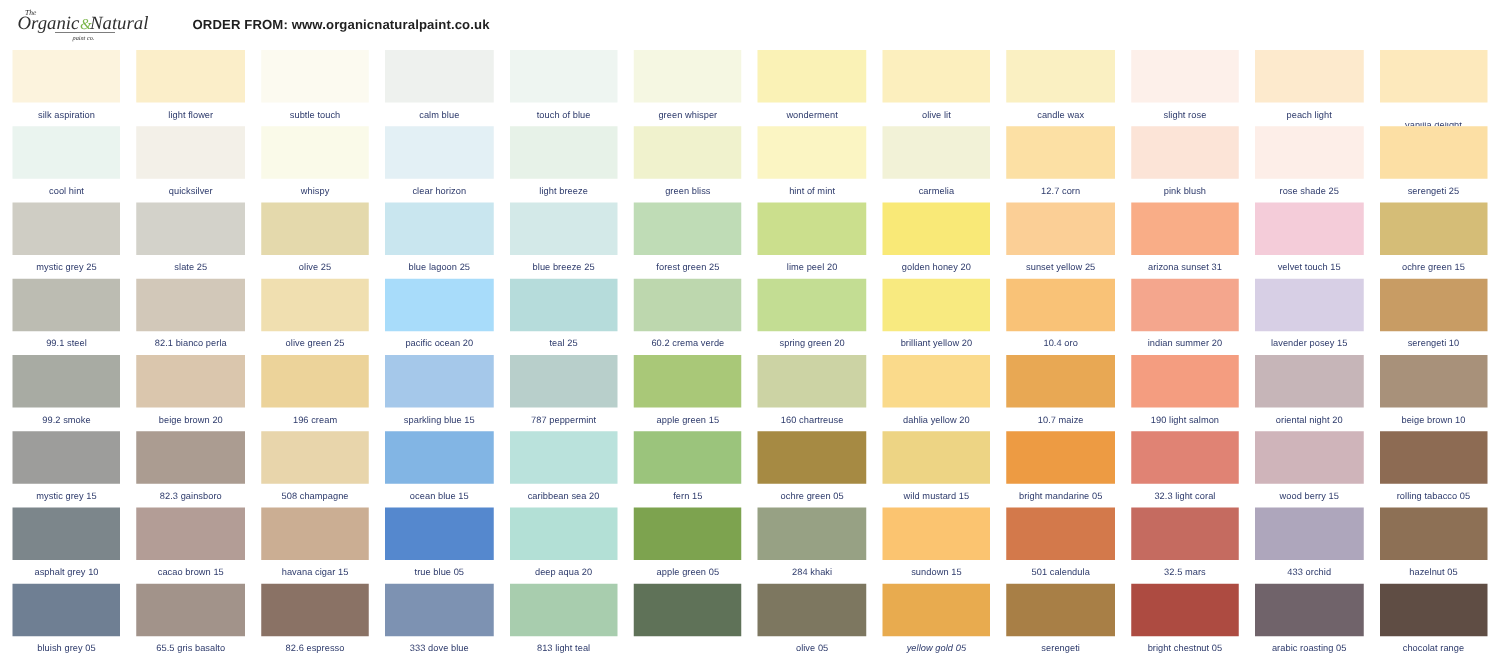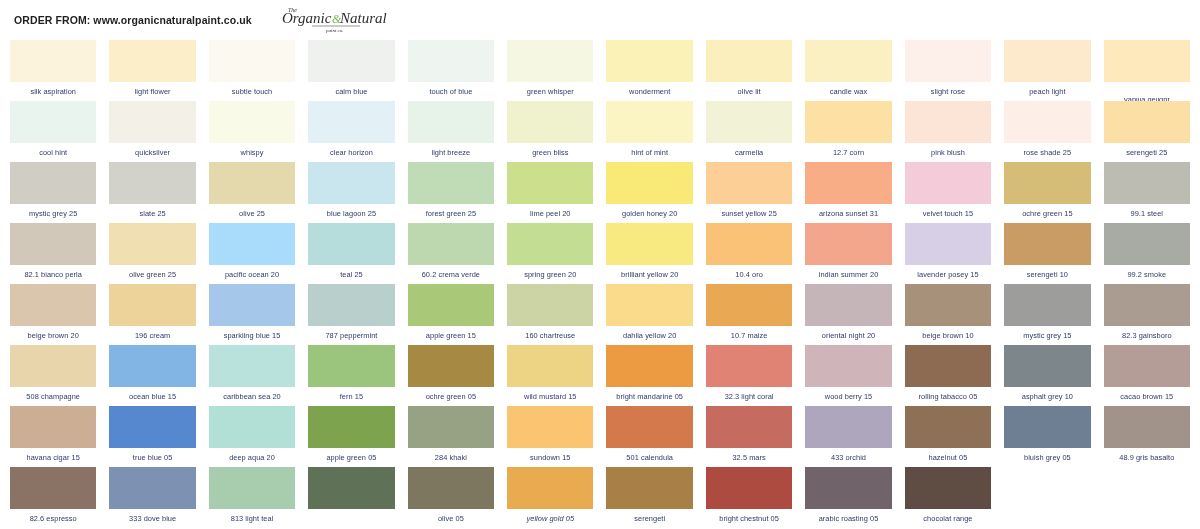--- a/index.html
+++ b/index.html
@@ -66,32 +66,32 @@
     line-height: 1;
     white-space: nowrap;
     overflow: hidden;
   }
 </style>
 </head>
 <body>
 
 <div id="header">
 
-  <div id="order-from">ORDER FROM: www.organicnaturalpaint.co.uk</div>
-
   <div id="logo">
     <svg width="110" height="34" viewBox="0 0 110 34" xmlns="http://www.w3.org/2000/svg">
       <text x="6" y="9" font-family="Liberation Serif, serif" font-size="6" font-style="italic" fill="#2f2f2f">The</text>
       <text x="0" y="20" font-family="Liberation Serif, serif" font-size="15" font-style="italic" fill="#2f2f2f">Organic</text>
       <text x="50" y="20" font-family="Liberation Serif, serif" font-size="12" font-style="italic" fill="#7ab648">&amp;</text>
       <text x="58" y="20" font-family="Liberation Serif, serif" font-size="15" font-style="italic" fill="#2f2f2f">Natural</text>
       <line x1="30" y1="23" x2="78" y2="23" stroke="#2f2f2f" stroke-width="0.5"></line>
       <text x="44" y="29" font-family="Liberation Serif, serif" font-size="5" font-style="italic" fill="#2f2f2f">paint co.</text>
     </svg>
   </div>
+
+  <div id="order-from">ORDER FROM: www.organicnaturalpaint.co.uk</div>
 </div>
 
 <div id="grid">
     <div class="cell">
       <div class="chip" style="background: rgb(252, 243, 221);"></div>
       <div class="caption" style="color: rgb(45, 58, 107);">silk aspiration</div>
     </div>
     <div class="cell">
       <div class="chip" style="background: rgb(251, 238, 201);"></div>
       <div class="caption" style="color: rgb(45, 58, 107);">light flower</div>
@@ -194,20 +194,24 @@
     </div>
     <div class="cell">
       <div class="chip" style="background: rgb(228, 217, 172);"></div>
       <div class="caption" style="color: rgb(45, 58, 107);">olive 25</div>
     </div>
     <div class="cell">
       <div class="chip" style="background: rgb(201, 230, 239);"></div>
       <div class="caption" style="color: rgb(45, 58, 107);">blue lagoon 25</div>
     </div>
     <div class="cell">
+      <div class="chip" style="background: rgb(211, 233, 232);"></div>
+      <div class="caption" style="color: rgb(45, 58, 107);">blue breeze 25</div>
+    </div>
+    <div class="cell">
       <div class="chip" style="background: rgb(191, 220, 182);"></div>
       <div class="caption" style="color: rgb(45, 58, 107);">forest green 25</div>
     </div>
     <div class="cell">
       <div class="chip" style="background: rgb(203, 223, 141);"></div>
       <div class="caption" style="color: rgb(45, 58, 107);">lime peel 20</div>
     </div>
     <div class="cell">
       <div class="chip" style="background: rgb(249, 233, 119);"></div>
       <div class="caption" style="color: rgb(45, 58, 107);">golden honey 20</div>
@@ -306,20 +310,24 @@
     </div>
     <div class="cell">
       <div class="chip" style="background: rgb(250, 218, 139);"></div>
       <div class="caption" style="color: rgb(45, 58, 107);">dahlia yellow 20</div>
     </div>
     <div class="cell">
       <div class="chip" style="background: rgb(232, 168, 84);"></div>
       <div class="caption" style="color: rgb(45, 58, 107);">10.7 maize</div>
     </div>
     <div class="cell">
+      <div class="chip" style="background: rgb(244, 157, 128);"></div>
+      <div class="caption" style="color: rgb(45, 58, 107);">190 light salmon</div>
+    </div>
+    <div class="cell">
       <div class="chip" style="background: rgb(198, 181, 184);"></div>
       <div class="caption" style="color: rgb(45, 58, 107);">oriental night 20</div>
     </div>
     <div class="cell">
       <div class="chip" style="background: rgb(168, 145, 122);"></div>
       <div class="caption" style="color: rgb(45, 58, 107);">beige brown 10</div>
     </div>
     <div class="cell">
       <div class="chip" style="background: rgb(157, 157, 155);"></div>
       <div class="caption" style="color: rgb(45, 58, 107);">mystic grey 15</div>
@@ -415,21 +423,21 @@
     <div class="cell">
       <div class="chip" style="background: rgb(141, 112, 85);"></div>
       <div class="caption" style="color: rgb(45, 58, 107);">hazelnut 05</div>
     </div>
     <div class="cell">
       <div class="chip" style="background: rgb(111, 127, 147);"></div>
       <div class="caption" style="color: rgb(45, 58, 107);">bluish grey 05</div>
     </div>
     <div class="cell">
       <div class="chip" style="background: rgb(162, 147, 138);"></div>
-      <div class="caption" style="color: rgb(45, 58, 107);">48.9 gris basalto</div>
+      <div class="caption" style="color: rgb(45, 58, 107);">65.5 gris basalto</div>
     </div>
     <div class="cell">
       <div class="chip" style="background: rgb(138, 114, 101);"></div>
       <div class="caption" style="color: rgb(45, 58, 107);">82.6 espresso</div>
     </div>
     <div class="cell">
       <div class="chip" style="background: rgb(125, 146, 178);"></div>
       <div class="caption" style="color: rgb(45, 58, 107);">333 dove blue</div>
     </div>
     <div class="cell">

